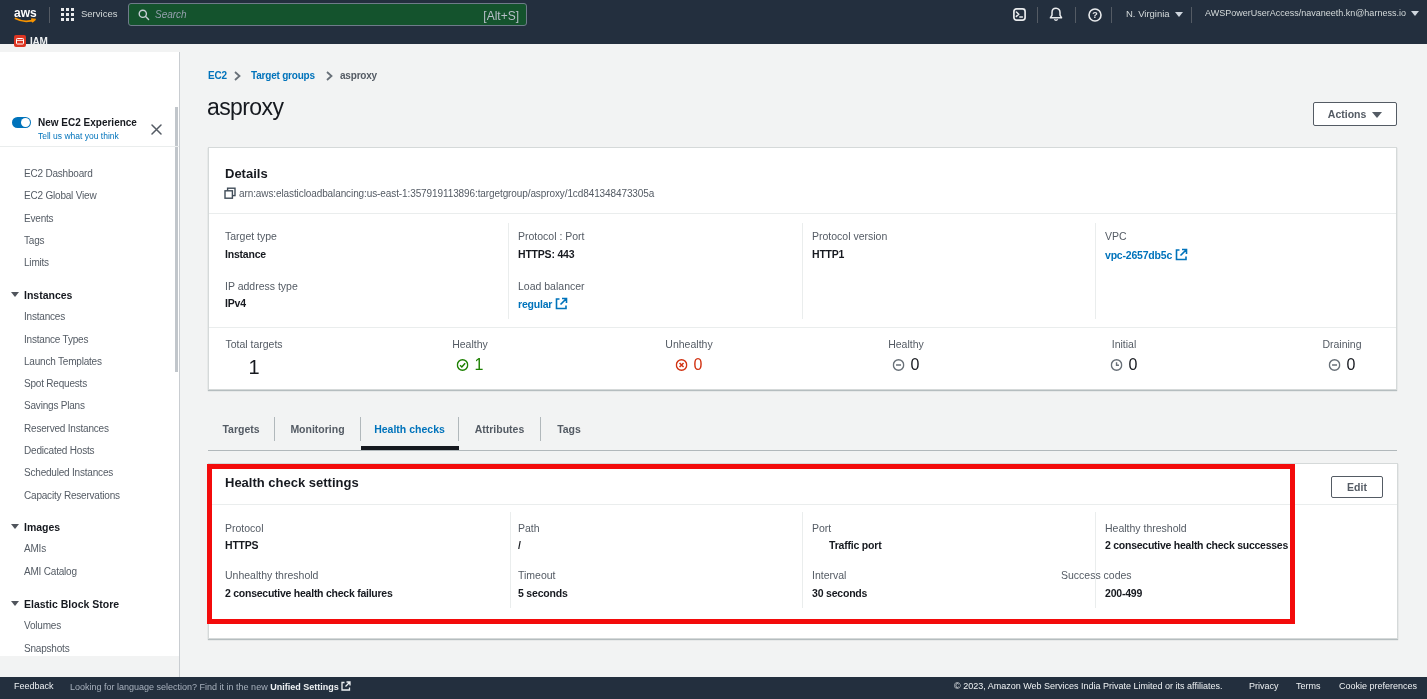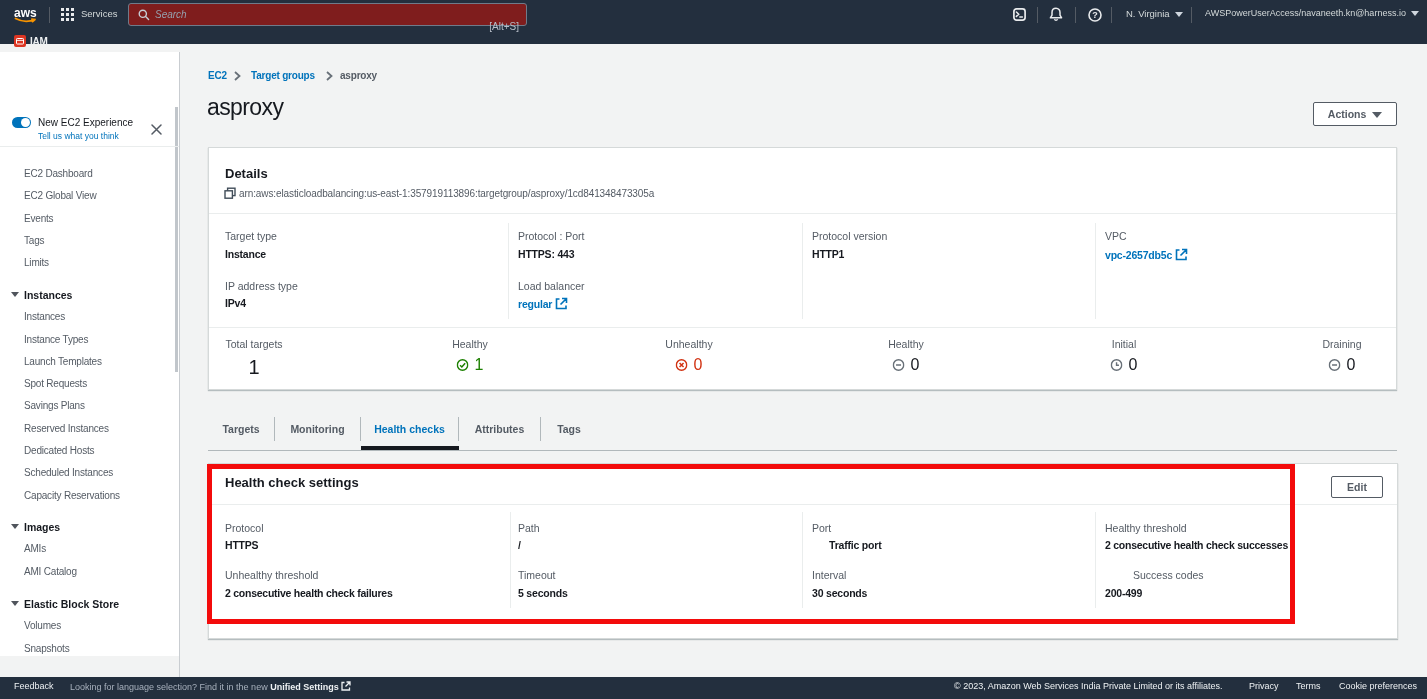--- a/index.html
+++ b/index.html
@@ -5,23 +5,23 @@
 * { margin:0; padding:0; box-sizing:border-box; }
 html,body { width:1427px; height:699px; overflow:hidden; }
 body { font-family:"Liberation Sans", sans-serif; background:#f2f3f3; position:relative; }
 #page { position:absolute; left:0; top:0; width:1427px; height:699px; }
 .abs { position:absolute; }
 
 
 #hdr { position:absolute; left:0; top:0; width:1427px; height:44px; background:#232f3e; }
 #hdr .txt { color:#d4dada; font-size:9.5px; white-space:nowrap; }
 .hdiv { position:absolute; width:1px; top:7px; height:16px; background:#545b64; }
-#searchbox { position:absolute; left:128px; top:3px; width:399px; height:23px; background:#7f1d1d; border:1px solid #6f7b8a; border-radius:3px; }
+#searchbox { position:absolute; left:128px; top:3px; width:399px; height:23px; background:#14532d; border:1px solid #6f7b8a; border-radius:3px; }
 #searchbox .ph { position:absolute; left:26px; top:5px; font-style:italic; color:#95a0ae; font-size:10px; }
-#searchbox .alt { position:absolute; right:7px; top:5px; color:#b8bfc9; font-size:10px;margin-top:12px; }
+#searchbox .alt { position:absolute; right:7px; top:5px; color:#b8bfc9; font-size:12px; }
 .caret { display:inline-block; width:0; height:0; border-left:4.5px solid transparent; border-right:4.5px solid transparent; border-top:5.5px solid #cfd6de; vertical-align:middle; }
 
 
 #sidebar { position:absolute; left:0; top:52px; width:180px; height:625px; background:#f2f3f3; border-right:1px solid #c9cdd1; }
 #sidewhite { position:absolute; left:0; top:0; width:179px; height:604px; background:#fff; }
 #sidebar .item { position:absolute; left:24px; font-size:10px; letter-spacing:-0.2px; color:#545b64; white-space:nowrap; }
 #sidebar .shead { position:absolute; left:24px; font-size:10.5px; font-weight:bold; color:#16191f; white-space:nowrap; }
 .tri { position:absolute; left:11px; width:0; height:0; border-left:4.5px solid transparent; border-right:4.5px solid transparent; border-top:5.5px solid #50555c; }
 #scrollthumb { position:absolute; left:175px; top:55px; width:3px; height:265px; background:#c1c6cb; }
 
@@ -114,21 +114,21 @@
   <div class="abs" style="left:30px;top:36px;color:#eef1f3;font-size:10px;letter-spacing:-0.2px;font-weight:bold">IAM</div>
 </div>
 
 <div id="sidebar">
   <div id="sidewhite"></div>
   <div id="scrollthumb"></div>
 
   <div class="abs" style="left:12px;top:65px;width:19px;height:11px;background:#0073bb;border-radius:6px">
     <div class="abs" style="right:1px;top:1px;width:9px;height:9px;background:#fff;border-radius:50%"></div>
   </div>
-  <div class="abs" style="left:38px;top:65px;font-size:10px;font-weight:normal;color:#16191f">New EC2 Experience</div>
+  <div class="abs" style="left:38px;top:65px;font-size:10px;font-weight:bold;color:#16191f">New EC2 Experience</div>
   <div class="abs" style="left:38px;top:79px;font-size:8.5px;color:#0073bb">Tell us what you think</div>
   <svg class="abs" style="left:151px;top:72px" width="11" height="11" viewBox="0 0 11 11">
     <path d="M1 1 L10 10 M10 1 L1 10" stroke="#545b64" stroke-width="1.5" stroke-linecap="round"></path>
   </svg>
   <div class="divh" style="left:0;top:94px;width:179px"></div>
 
   <div class="item" style="top:116px">EC2 Dashboard</div>
   <div class="item" style="top:138px">EC2 Global View</div>
   <div class="item" style="top:161px">Events</div>
   <div class="item" style="top:183px">Tags</div>
@@ -289,21 +289,21 @@
     <div class="lbl" style="left:309px;top:105px">Timeout</div>
     <div class="val" style="left:309px;top:123px">5 seconds</div>
 
     <div class="lbl" style="left:603px;top:58px">Port</div>
     <div class="val" style="left:620px;top:75px">Traffic port</div>
     <div class="lbl" style="left:603px;top:105px">Interval</div>
     <div class="val" style="left:603px;top:123px">30 seconds</div>
 
     <div class="lbl" style="left:896px;top:58px">Healthy threshold</div>
     <div class="val" style="left:896px;top:75px;letter-spacing:-0.25px">2 consecutive health check successes</div>
-    <div class="lbl" style="left:924px;top:105px">Success codes</div>
+    <div class="lbl" style="left:852px;top:105px">Success codes</div>
     <div class="val" style="left:896px;top:123px">200-499</div>
   </div>
 </div>
 
 <div id="ftr">
   <div class="abs w" style="left:14px;top:4px">Feedback</div>
   <div class="abs" style="left:70px;top:4px">Looking for language selection? Find it in the new <span class="w" style="font-weight:bold">Unified Settings</span>
     <svg style="vertical-align:-1px" width="10" height="10" viewBox="0 0 10 10">
           <path d="M1 3 h-0 M3.5 1.5 H1 V9 H8.5 V6.5 M5.5 1 H9 V4.5 M9 1 L4.5 5.5" stroke="#eef1f3" stroke-width="1.3" fill="none"></path>
         </svg>

